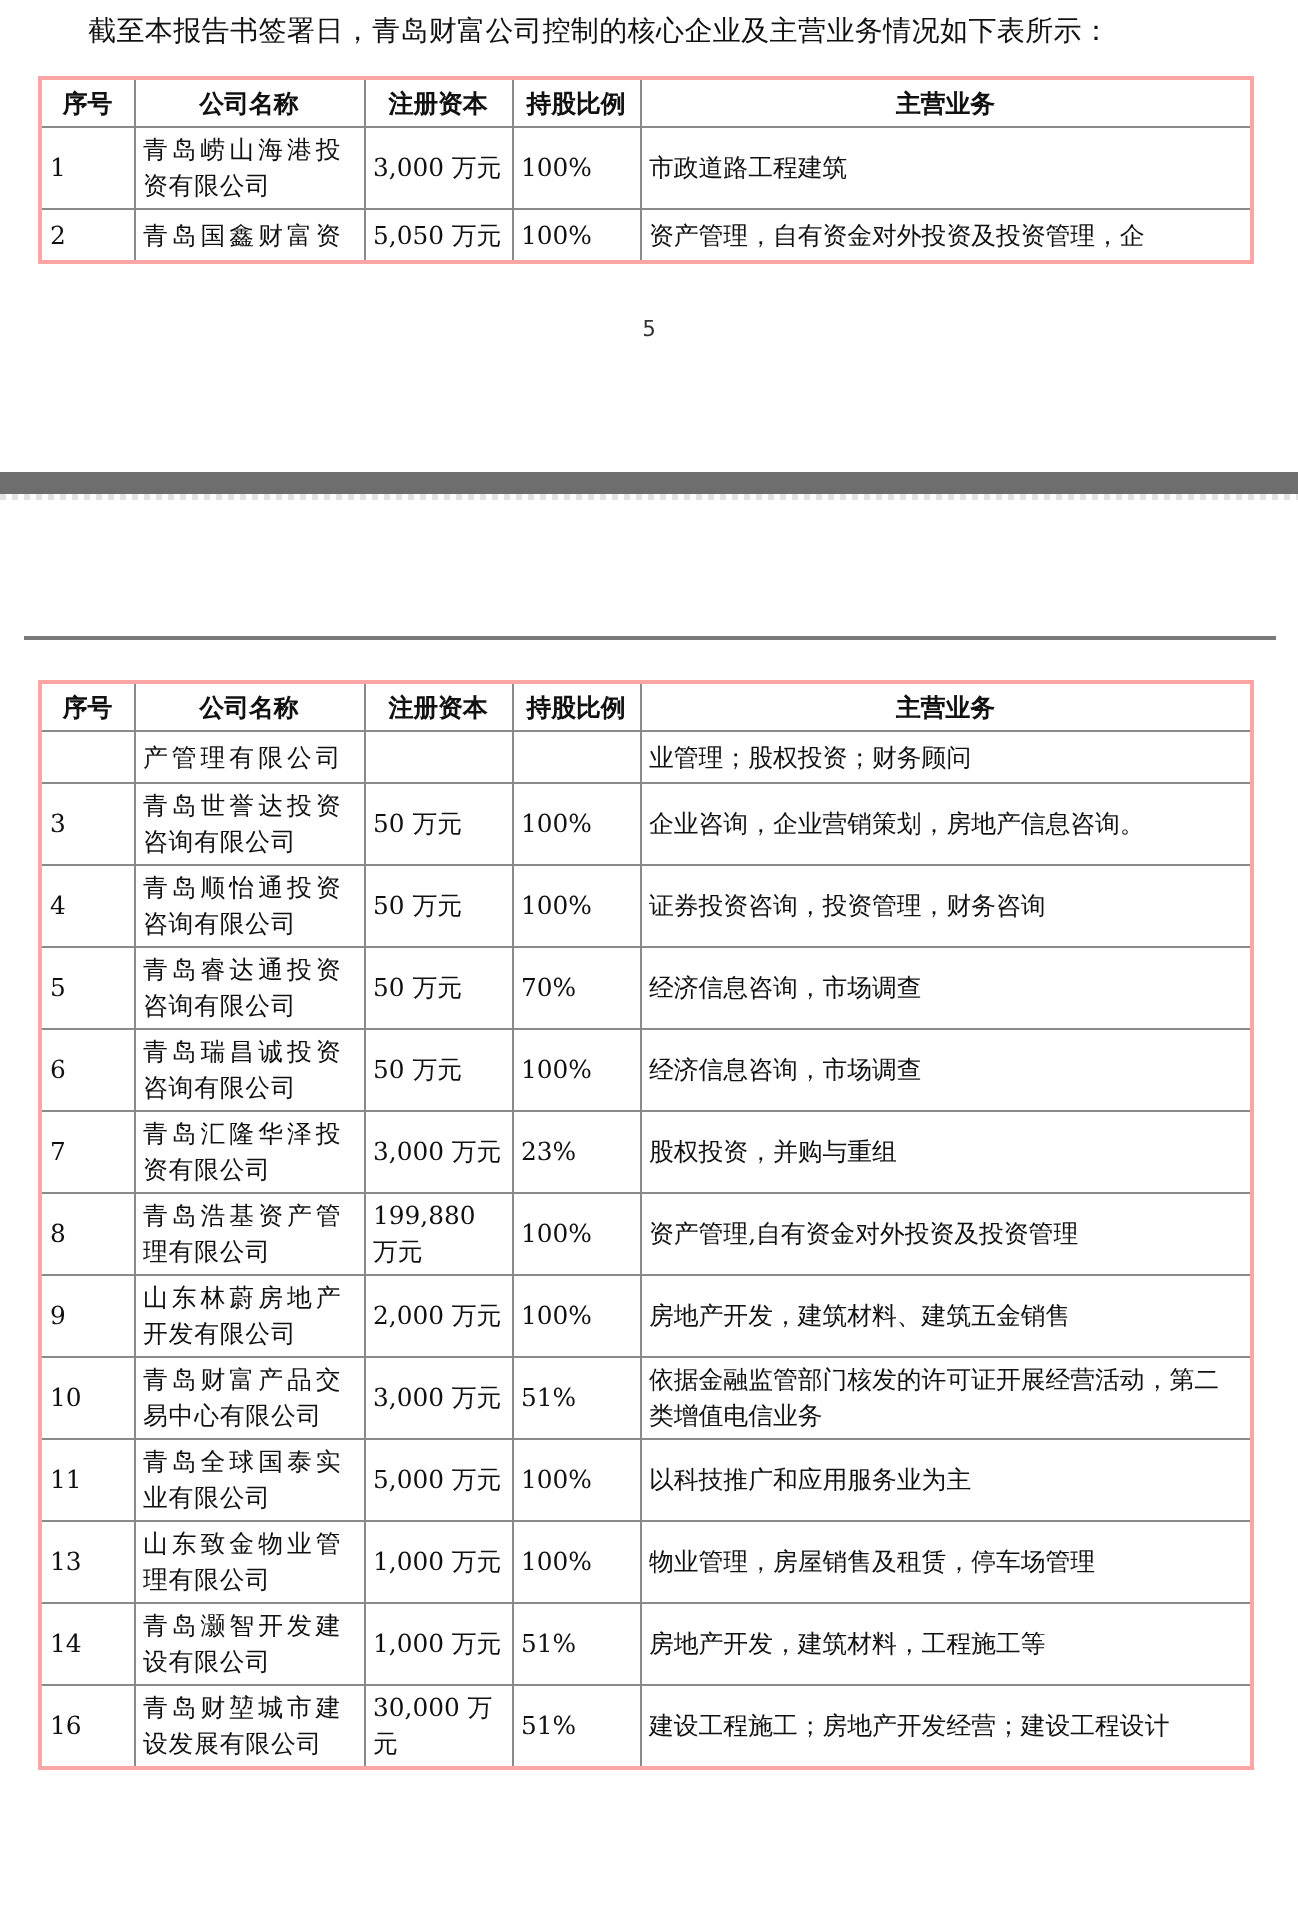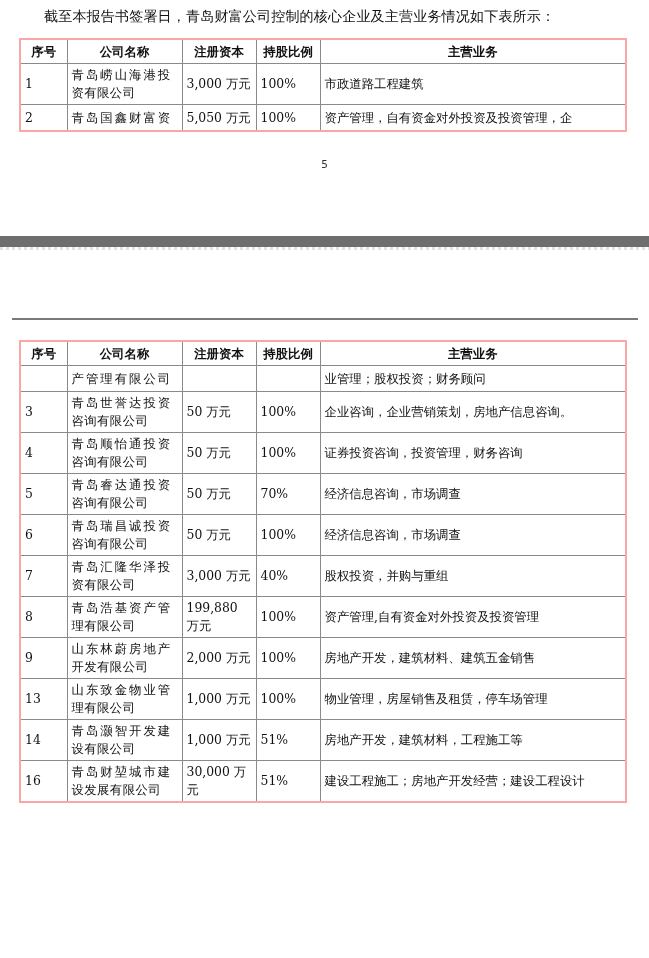--- a/index.html
+++ b/index.html
@@ -169,21 +169,21 @@
         <td>100%</td>
         <td>经济信息咨询，市场调查</td>
       </tr>
       <tr class="row-tall">
         <td>7</td>
         <td class="name">
           <div>青岛汇隆华泽投</div>
           <div class="l2">资有限公司</div>
         </td>
         <td>3,000 万元</td>
-        <td>40%</td>
+        <td>23%</td>
         <td>股权投资，并购与重组</td>
       </tr>
       <tr class="row-tall">
         <td>8</td>
         <td class="name">
           <div>青岛浩基资产管</div>
           <div class="l2">理有限公司</div>
         </td>
         <td>199,880 万元</td>
         <td>100%</td>
@@ -191,20 +191,40 @@
       </tr>
       <tr class="row-tall">
         <td>9</td>
         <td class="name">
           <div>山东林蔚房地产</div>
           <div class="l2">开发有限公司</div>
         </td>
         <td>2,000 万元</td>
         <td>100%</td>
         <td>房地产开发，建筑材料、建筑五金销售</td>
+      </tr>
+      <tr class="row-tall">
+        <td>10</td>
+        <td class="name">
+          <div>青岛财富产品交</div>
+          <div class="l2">易中心有限公司</div>
+        </td>
+        <td>3,000 万元</td>
+        <td>51%</td>
+        <td>依据金融监管部门核发的许可证开展经营活动，第二类增值电信业务</td>
+      </tr>
+      <tr class="row-tall">
+        <td>11</td>
+        <td class="name">
+          <div>青岛全球国泰实</div>
+          <div class="l2">业有限公司</div>
+        </td>
+        <td>5,000 万元</td>
+        <td>100%</td>
+        <td>以科技推广和应用服务业为主</td>
       </tr>
       <tr class="row-tall">
         <td>13</td>
         <td class="name">
           <div>山东致金物业管</div>
           <div class="l2">理有限公司</div>
         </td>
         <td>1,000 万元</td>
         <td>100%</td>
         <td>物业管理，房屋销售及租赁，停车场管理</td>

